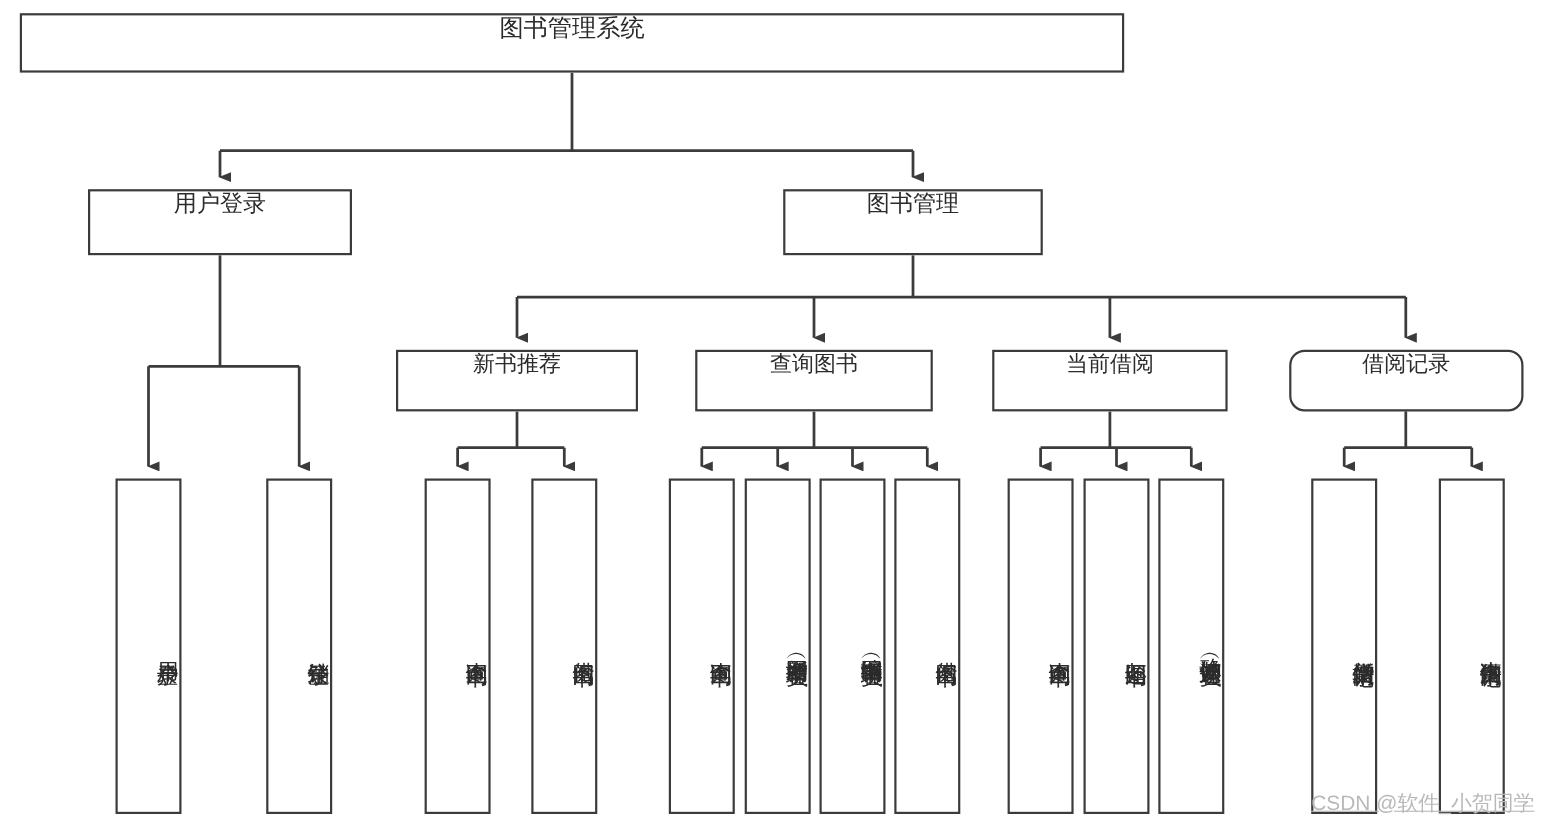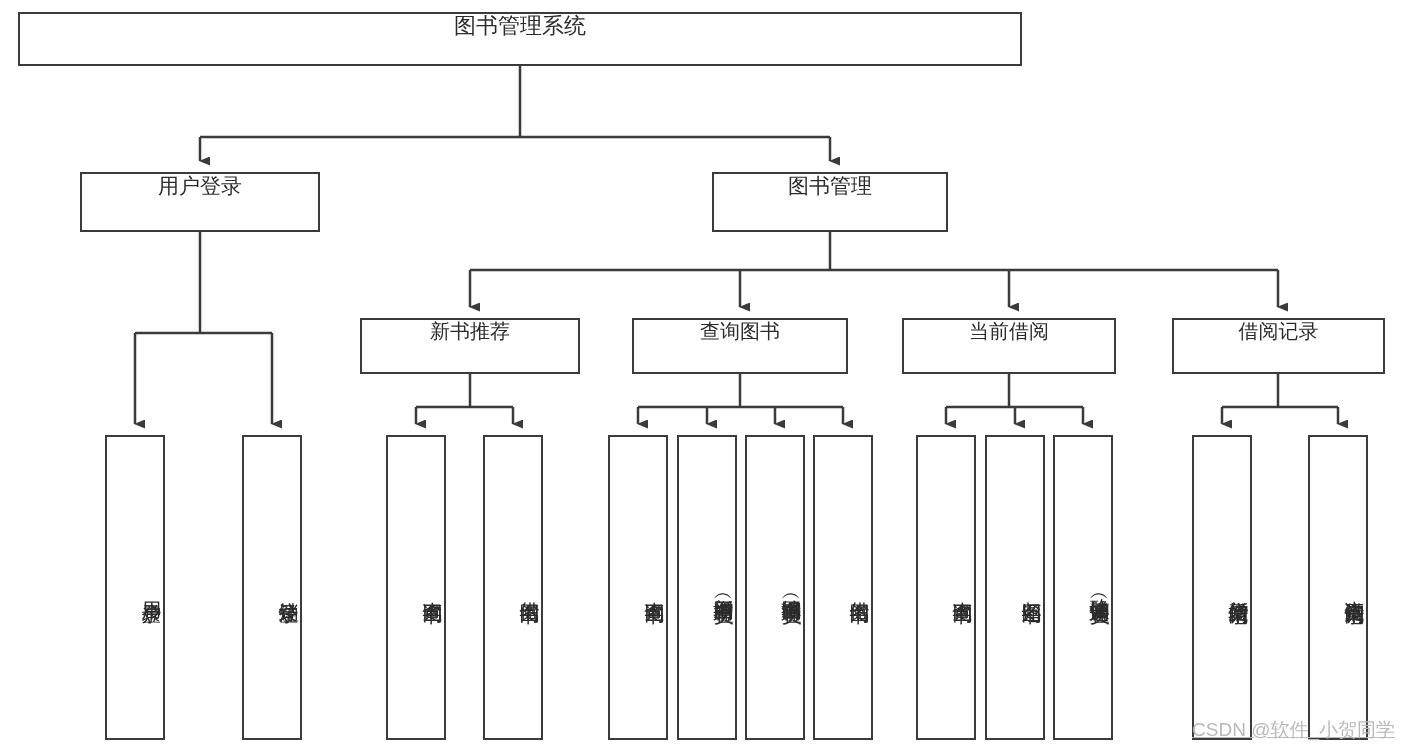--- a/index.html
+++ b/index.html
@@ -135,21 +135,21 @@
 
   <div class="node level2" style="left: 712px; top: 172px; width: 236px; height: 60px;">
     <span>图书管理</span>
   </div>
   <div class="node level3" style="left: 632px; top: 318px; width: 216px; height: 56px;">
     <span>查询图书</span>
   </div>
   <div class="node level3" style="left: 902px; top: 318px; width: 214px; height: 56px;">
     <span>当前借阅</span>
   </div>
-  <div class="node level3" style="left: 1172px; top: 318px; width: 213px; height: 56px;">
+  <div class="node level3" style="left: 1172px; top: 318px; width: 213px; height: 56px; border-radius: 14px;">
     <span>借阅记录</span>
   </div>
 
   <div class="node leaf" style="left: 105px; top: 435px; width: 60px; height: 305px;">
     <span class="leaf-text">用户登录</span>
   </div>
   <div class="node leaf" style="left: 242px; top: 435px; width: 60px; height: 305px;">
     <span class="leaf-text">注销登录</span>
   </div>
   <div class="node leaf" style="left: 386px; top: 435px; width: 60px; height: 305px;">

